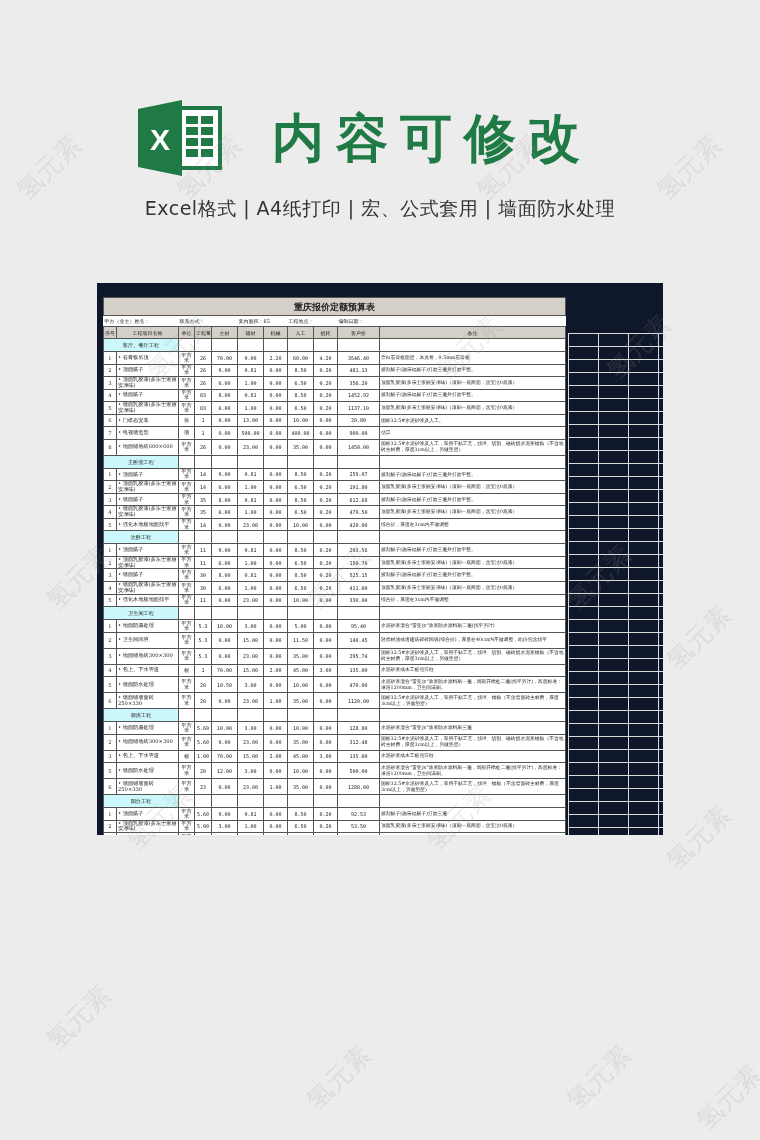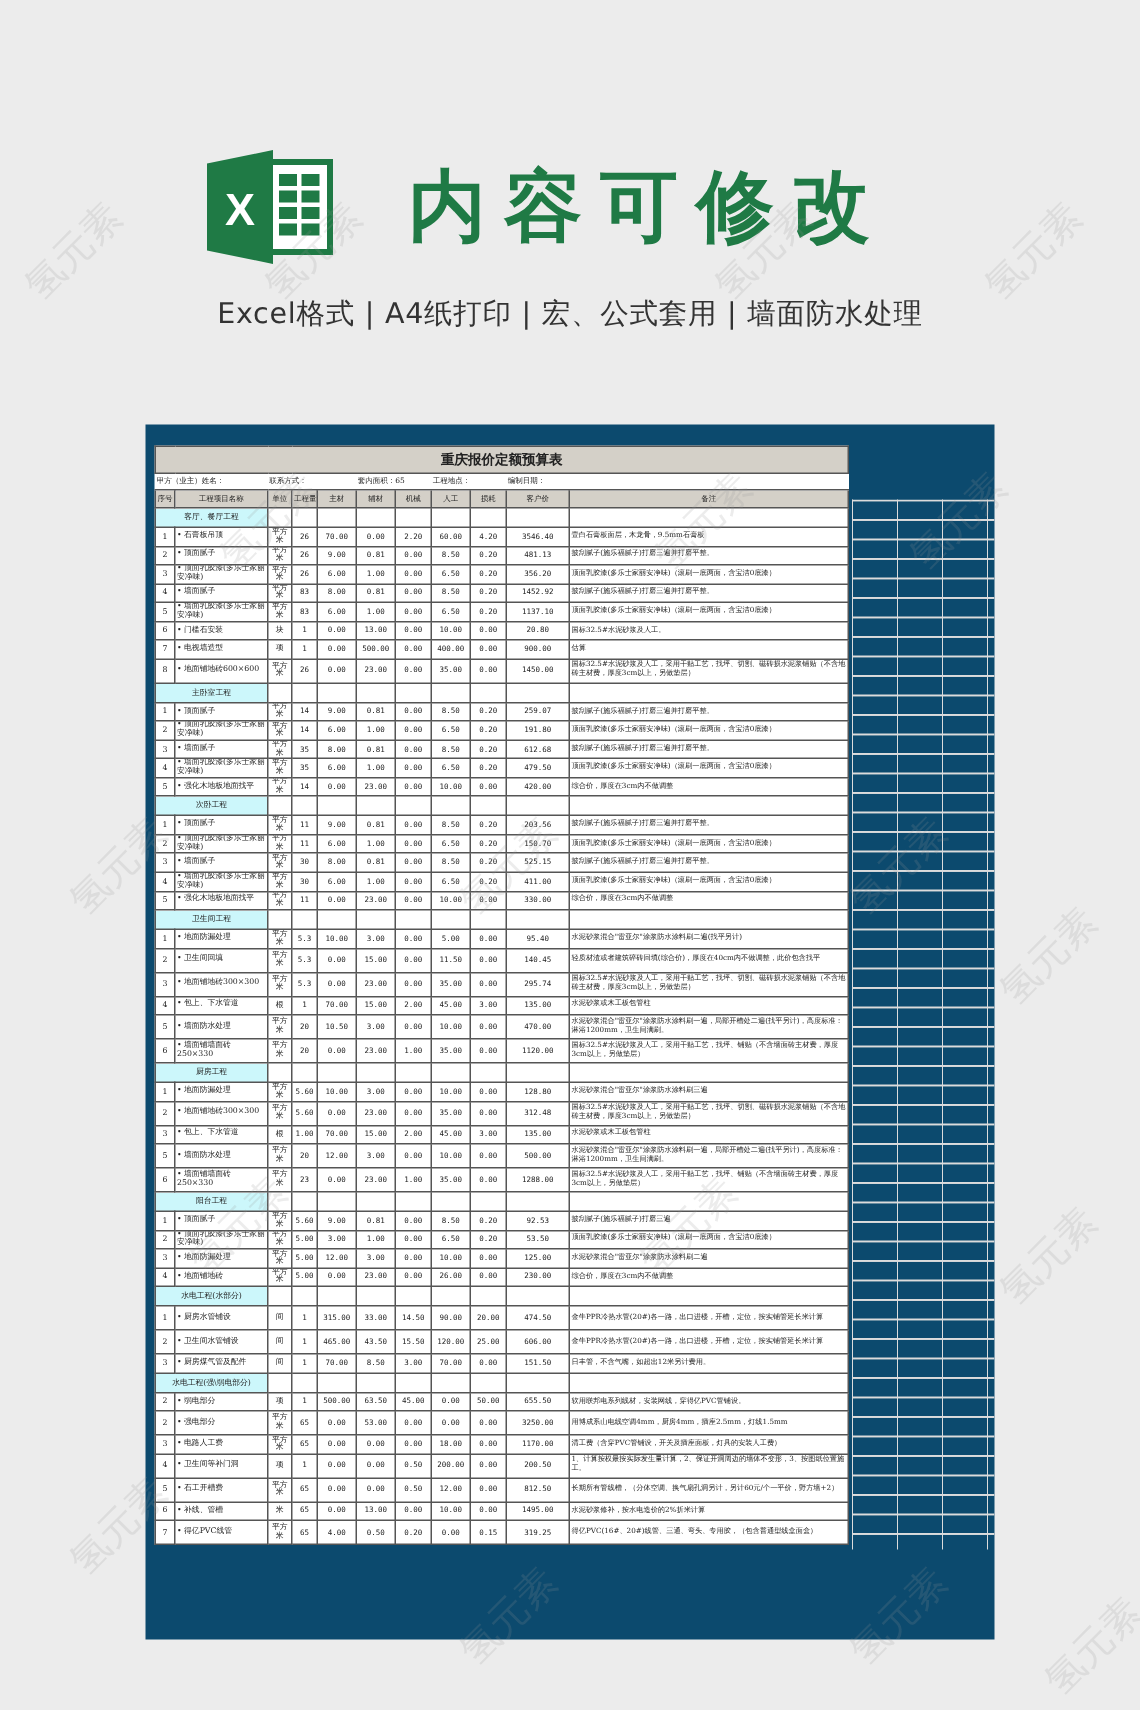--- a/index.html
+++ b/index.html
@@ -1,21 +1,21 @@
 <!DOCTYPE html>
 <html><head>
 <meta charset="utf-8">
 <style>
   html,body{margin:0;padding:0;}
   body{width:760px;height:1140px;background:#ececec;position:relative;overflow:hidden;font-family:"DejaVu Sans","Liberation Sans",sans-serif;}
   .hero{position:absolute;left:0;top:0;width:760px;height:280px;}
   .logo{position:absolute;left:138px;top:100px;width:84px;height:76px;}
   .title{position:absolute;left:272px;top:108px;font-size:52px;font-weight:bold;color:#1f7a45;letter-spacing:12px;line-height:60px;font-family:"DejaVu Sans",sans-serif;}
   .subtitle{position:absolute;left:0;top:196px;width:760px;text-align:center;font-size:19px;color:#333;letter-spacing:0.5px;}
-  .sheet{position:absolute;left:97px;top:283px;width:566px;height:810px;background:#0c4a6e;overflow:hidden;}
+  .sheet{position:absolute;left:97px;top:283px;width:566px;height:552px;background:#0f172a;overflow:hidden;}
   .grid-right{position:absolute;left:471px;top:50px;width:95px;height:700px;
     background-image:linear-gradient(#dcdcdc 1px,transparent 1px),linear-gradient(90deg,#dcdcdc 1px,transparent 1px);
     background-size:30px 13px;}
   table{position:absolute;left:6px;top:14px;border-collapse:collapse;width:462px;table-layout:fixed;font-family:"DejaVu Serif","Liberation Serif",serif;font-size:5.2px;color:#222;background:#fff;}
   td,th{border:0.8px solid #555;padding:0 1px;overflow:hidden;white-space:nowrap;line-height:6px;}
   .t-title td{background:#d4d0c8;text-align:center;font-size:9px;font-weight:bold;height:17px;}
   .t-info td{border-left:none;border-right:none;height:10px;font-size:5px;}
   .t-head th{background:#d4d0c8;font-weight:normal;height:11px;font-size:5px;text-align:center;}
   .sec td.sec-name{background:#ccf7fb;text-align:center;height:12px;}
   .row td{height:11.5px;text-align:center;}

